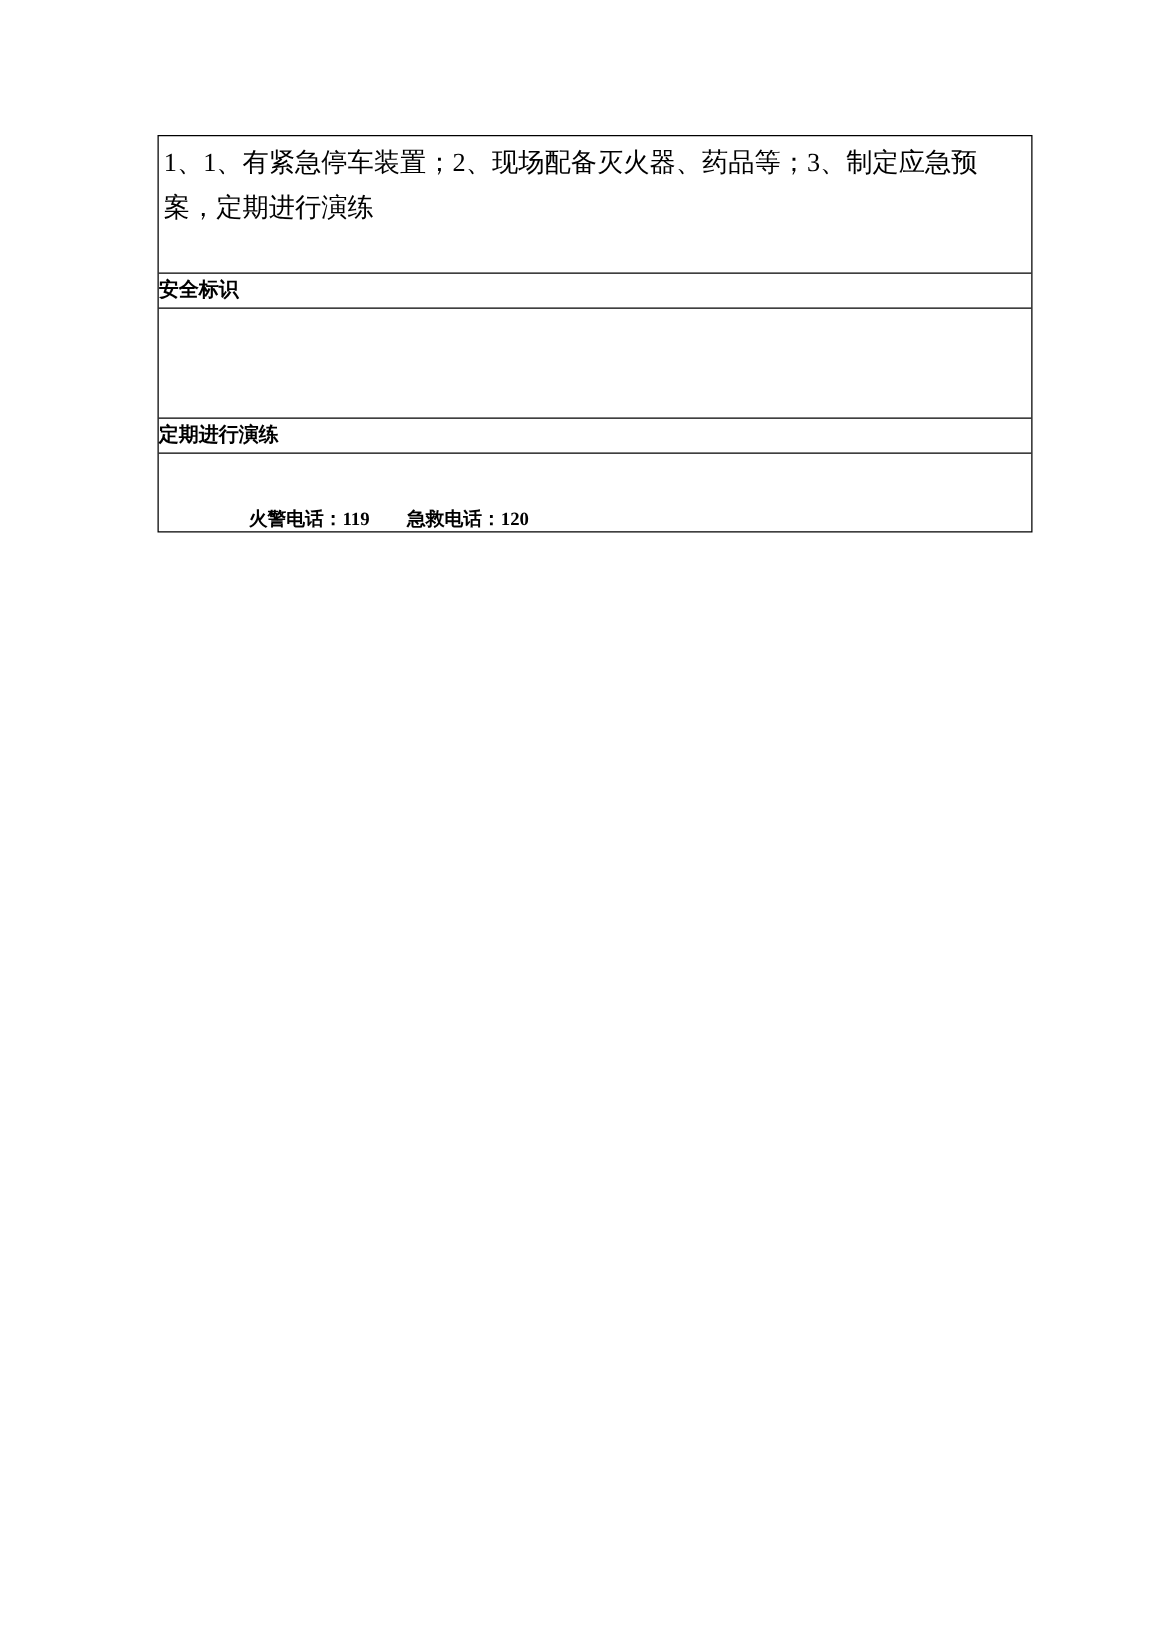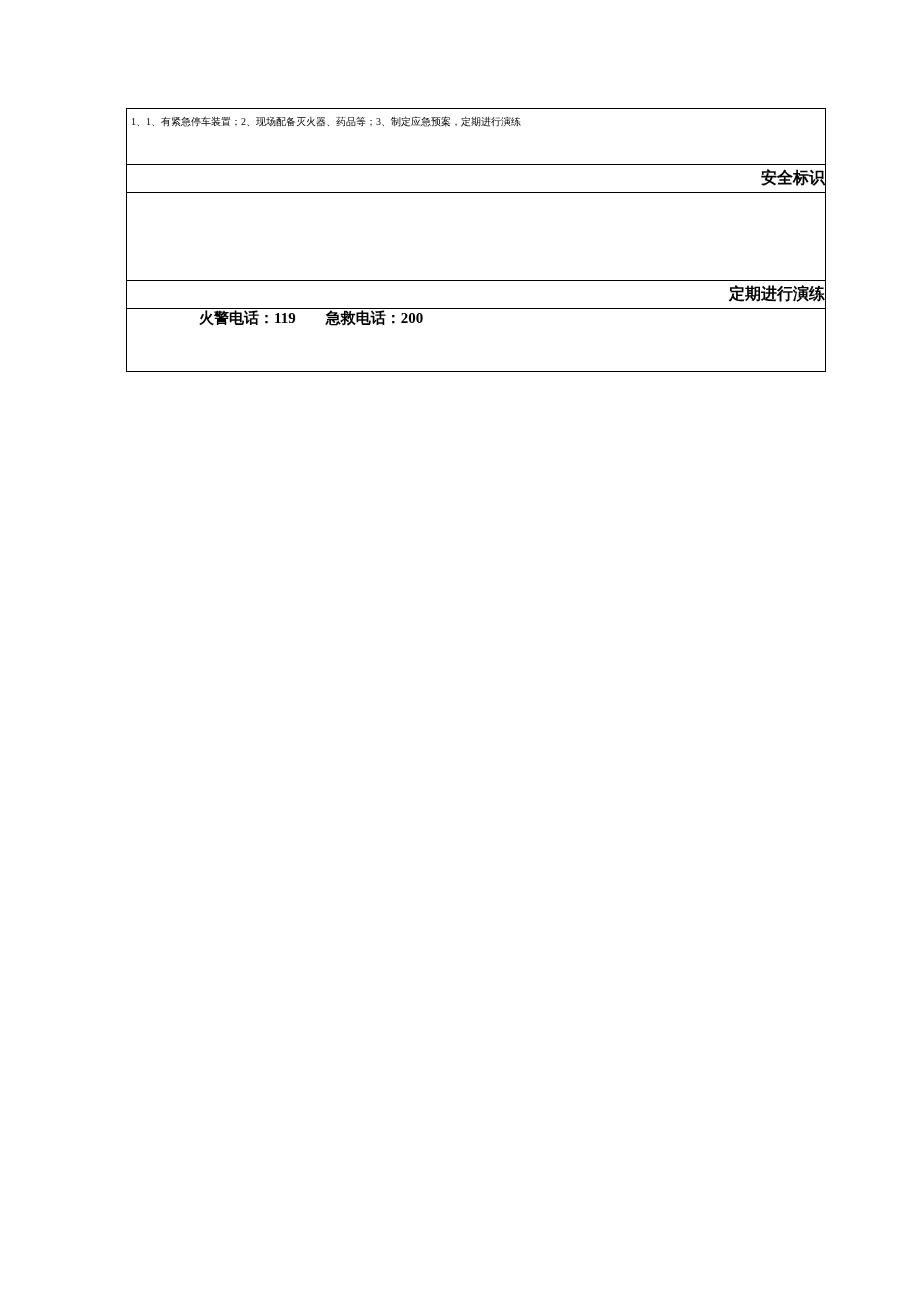--- a/index.html
+++ b/index.html
@@ -19,41 +19,41 @@
       top: 108px;
       left: 126px;
       width: 700px;
     }
     .section-box {
       border: 1px solid #000;
       width: 100%;
     }
     .text-section {
       padding: 4px 4px 34px 4px;
-      font-size: 10px;
+      font-size: 21px;
       line-height: 1.7;
       border-bottom: 1px solid #000;
     }
     .text-section p {
       margin: 0;
     }
     .header-row {
-      text-align: right;
+      text-align: left;
       font-weight: bold;
       font-size: 16px;
       padding: 3px 0;
       border-bottom: 1px solid #000;
     }
     .empty-section {
       height: 88px;
       border-bottom: 1px solid #000;
     }
     .contact-row {
       display: flex;
-      align-items: flex-start;
+      align-items: flex-end;
       min-height: 62px;
     }
     .green-block {
       width: 62px;
       background: #00a650;
       flex-shrink: 0;
     }
     .contact-text {
       display: flex;
       align-items: center;
@@ -74,17 +74,17 @@
     <div class="text-section">
       <p>1、1、有紧急停车装置；2、现场配备灭火器、药品等；3、制定应急预案，定期进行演练</p>
     </div>
     <div class="header-row">安全标识</div>
     <div class="empty-section"></div>
     <div class="header-row">定期进行演练</div>
     <div class="contact-row">
       <div class="green-block"></div>
       <div class="contact-text">
         <span class="contact-item">火警电话：119</span>
-        <span class="contact-item">急救电话：200</span>
+        <span class="contact-item">急救电话：120</span>
       </div>
     </div>
   </div>
 </div>
 
 </body></html>

